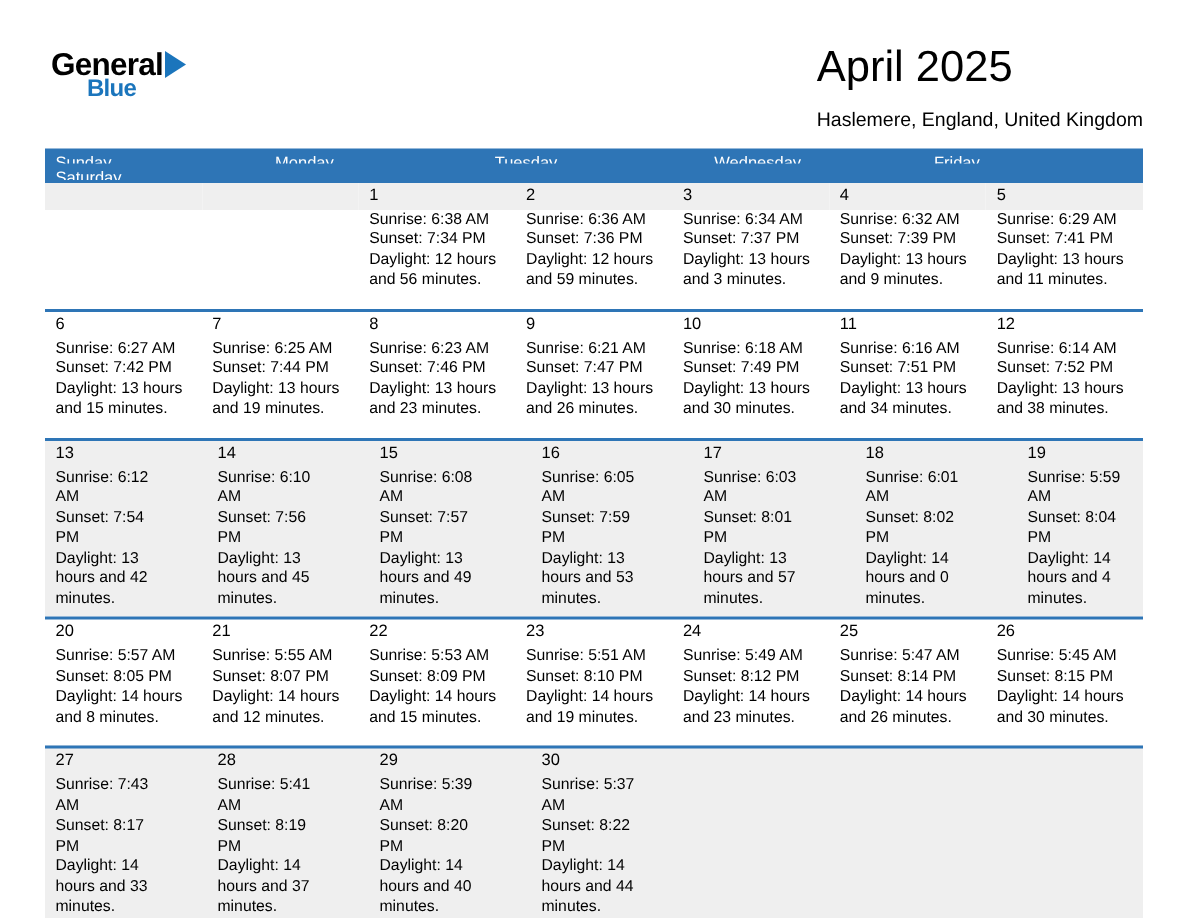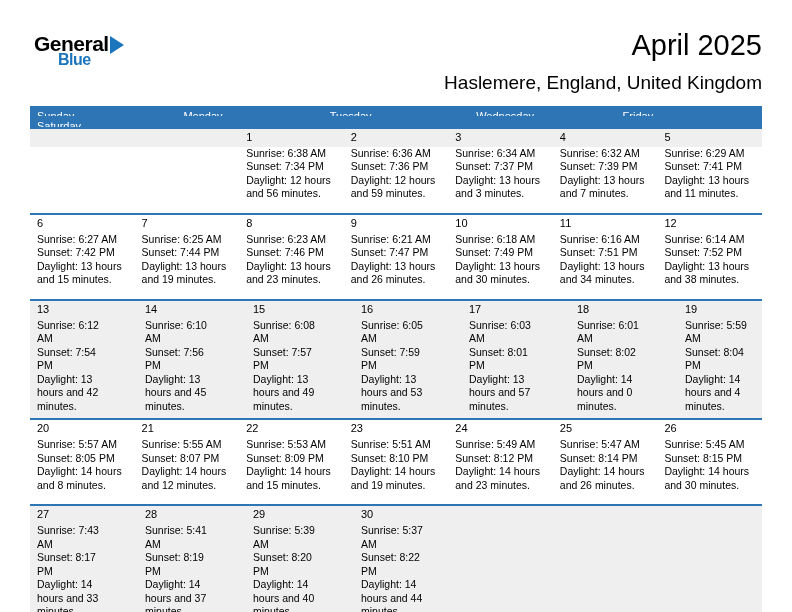--- a/index.html
+++ b/index.html
@@ -16,21 +16,21 @@
     position: relative;
     overflow: hidden;
   }
   .top {
     display: flex;
     justify-content: space-between;
     align-items: flex-start;
     margin-bottom: 12px;
   }
   .logo { padding-top: 4px; padding-left: 4px; }
-  .logo-line1 { display: flex; align-items: center; }
+  .logo-line1 { display: flex; align-items: flex-start; }
   .logo-general {
     font-size: 21px;
     font-weight: bold;
     color: #000000;
     letter-spacing: -0.5px;
   }
   .logo-triangle {
     display: inline-block;
     width: 0; height: 0;
     border-left: 14px solid var(--logo-blue, #1B75BC);
@@ -40,28 +40,28 @@
     margin-top: 2px;
   }
   .logo-blue-text {
     font-size: 16px;
     font-weight: bold;
     color: var(--logo-blue, #1B75BC);
     letter-spacing: -0.5px;
     margin-left: 24px;
     margin-top: -5px;
   }
-  .titles { text-align: right; padding-top: 2px; }
+  .titles { padding-top: 2px; }
   .month-title {
     font-size: 29px;
     color: #000000;
     line-height: 1.1;
   }
   .location {
-    font-size: 19px;
+    font-size: 13px;
     color: #000000;
     margin-top: 10px;
   }
   .calendar { width: 100%; }
   .weekday-row {
     display: grid;
     grid-template-columns: repeat(5, 1fr);
     background: var(--header-bg, #2E75B6);
     color: #ffffff;
     height: 21px;
@@ -146,21 +146,21 @@
       <div class="cell">
         <div class="num">3</div>
         <div class="line">Sunrise: 6:34 AM</div>
         <div class="line">Sunset: 7:37 PM</div>
         <div class="line daylight">Daylight: 13 hours and 3 minutes.</div>
       </div>
       <div class="cell">
         <div class="num">4</div>
         <div class="line">Sunrise: 6:32 AM</div>
         <div class="line">Sunset: 7:39 PM</div>
-        <div class="line daylight">Daylight: 13 hours and 7 minutes.</div>
+        <div class="line daylight">Daylight: 13 hours and 9 minutes.</div>
       </div>
       <div class="cell">
         <div class="num">5</div>
         <div class="line">Sunrise: 6:29 AM</div>
         <div class="line">Sunset: 7:41 PM</div>
         <div class="line daylight">Daylight: 13 hours and 11 minutes.</div>
       </div>
     </div>
 
     <div class="week">

